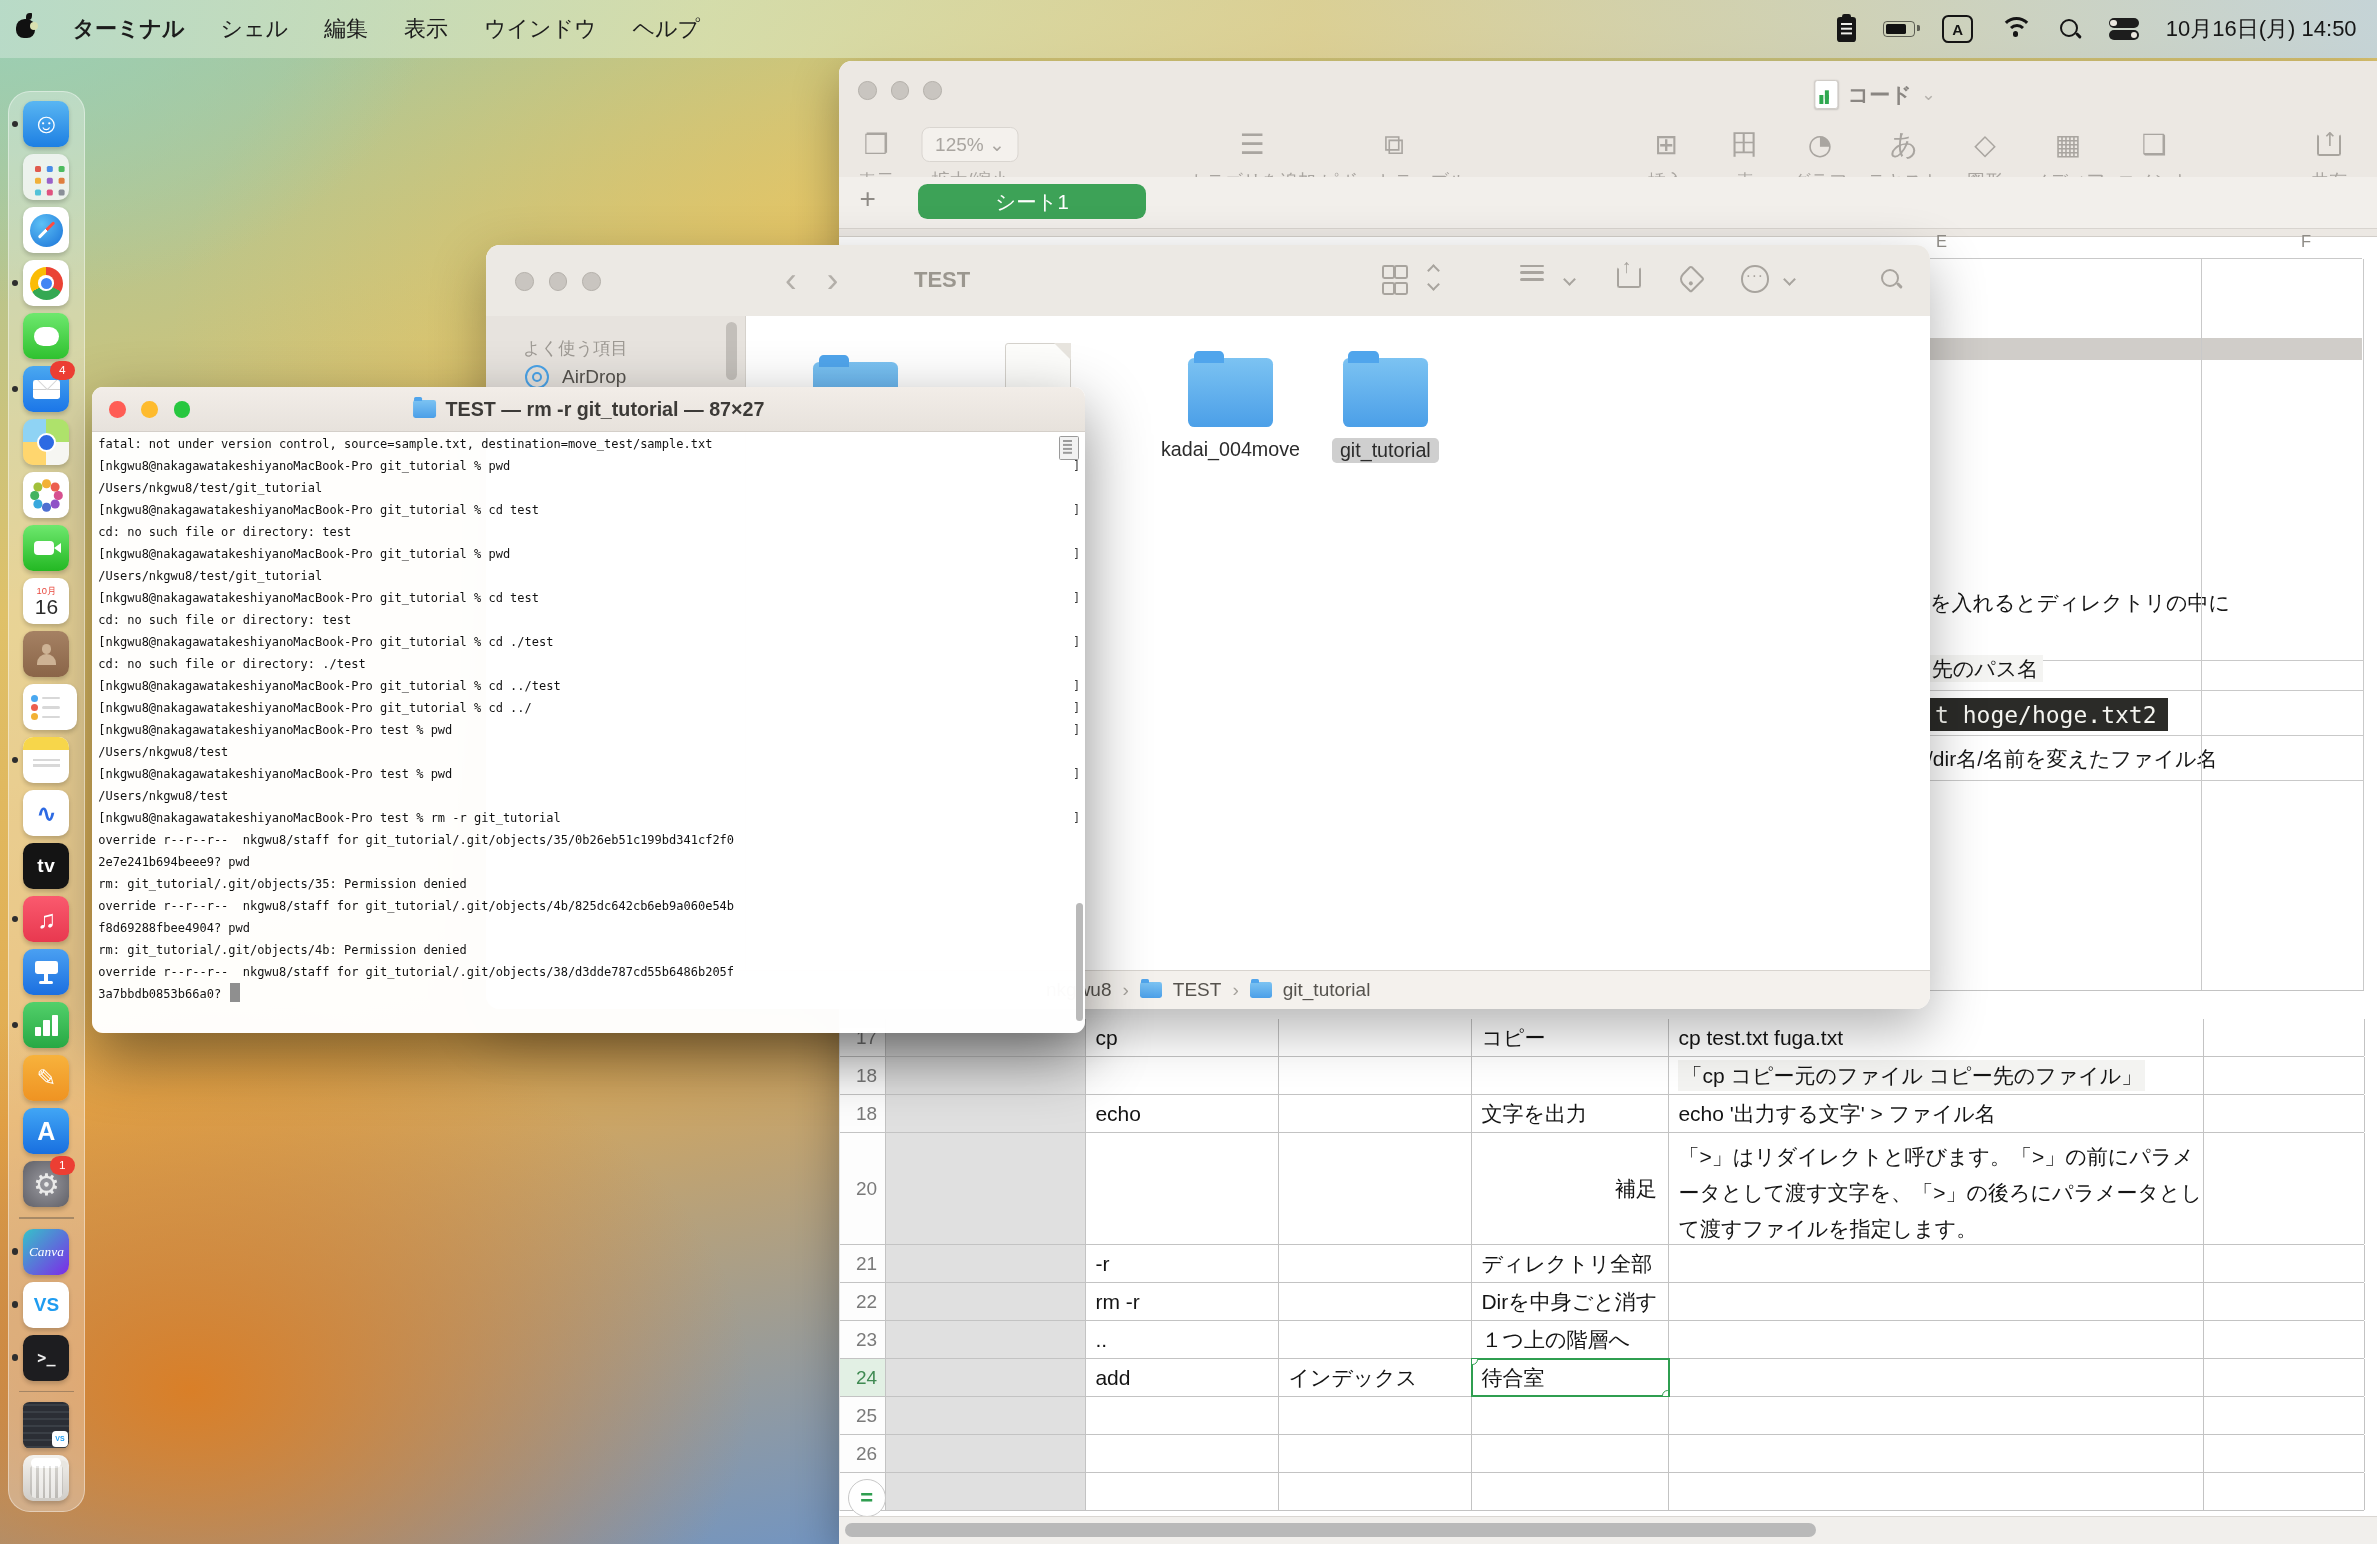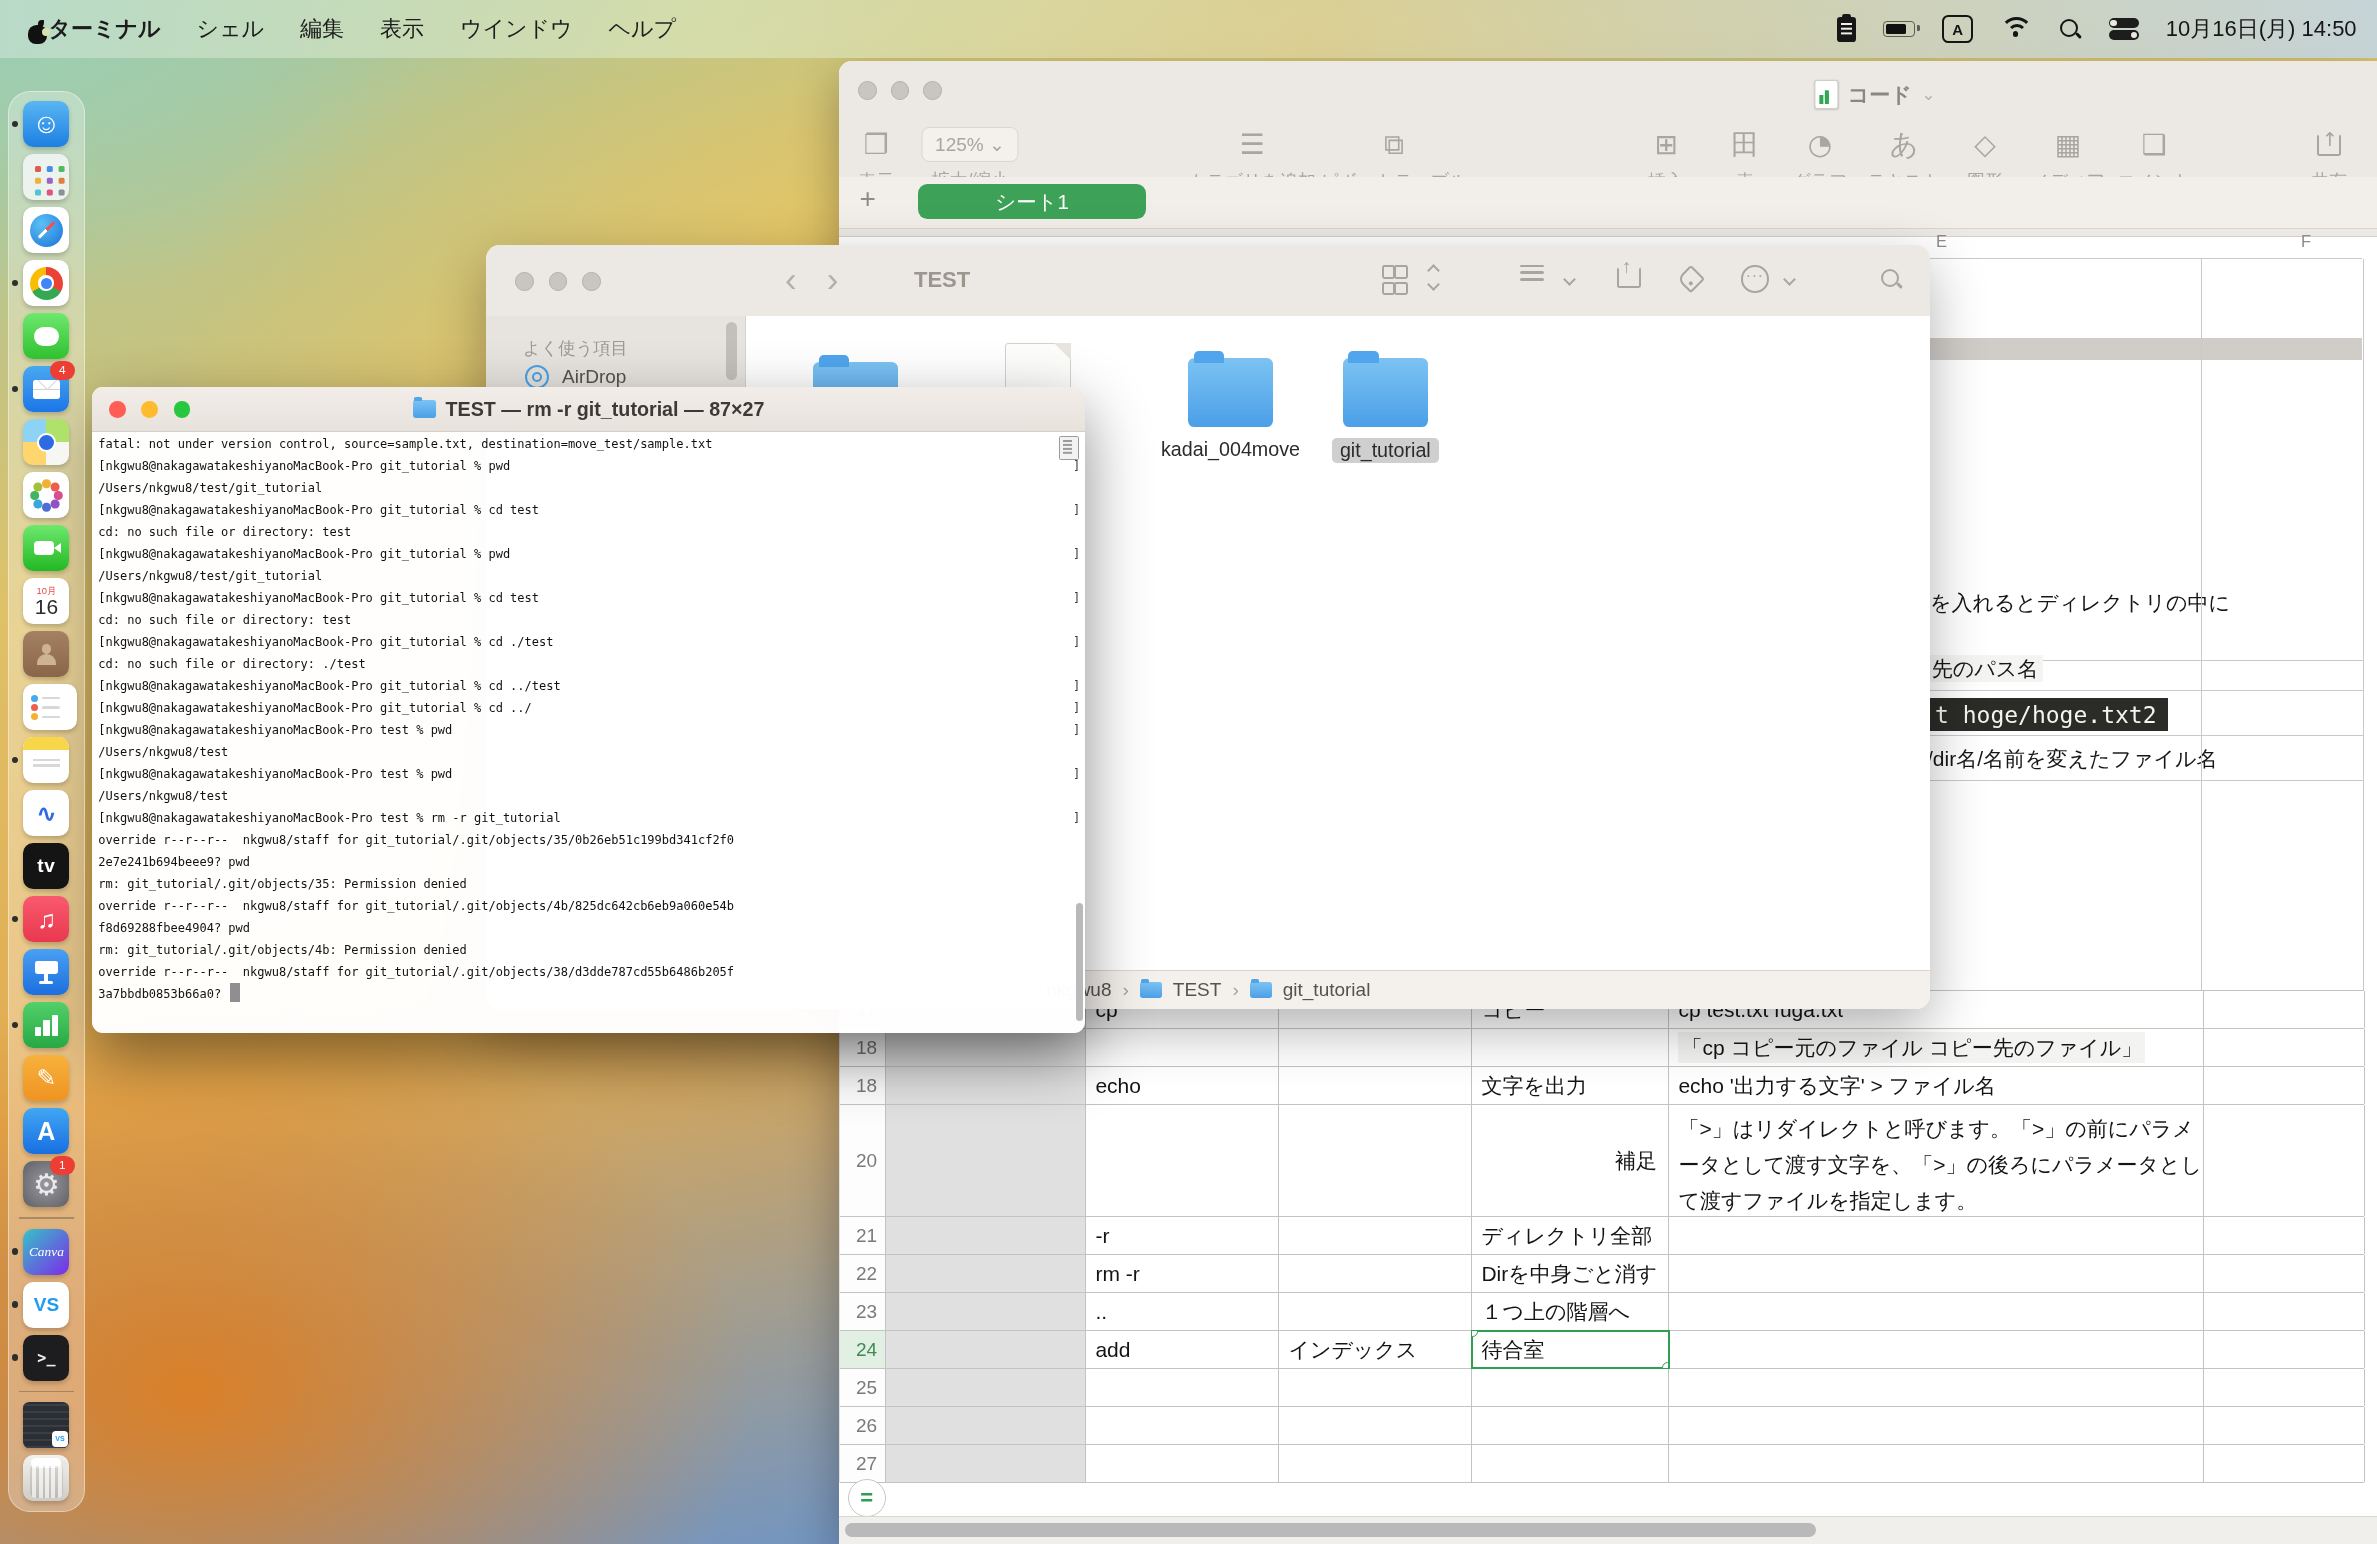--- a/index.html
+++ b/index.html
@@ -8,21 +8,21 @@
     background:
       radial-gradient(1022px 708px at 8% 90%, #d97f28 0%, rgba(217,127,40,0) 55%),
       radial-gradient(786px 550px at 0% 0%, #9ccfb4 0%, rgba(156,207,180,0) 55%),
       radial-gradient(1337px 865px at 42% 22%, rgba(240,197,90,.95) 0%, rgba(240,197,90,0) 62%),
       linear-gradient(168deg,#9cc8a8 0%,#dfc169 30%,#e2a94e 55%,#6f94c4 85%,#4f79ad 100%);}
 
   
   .menubar{position:absolute;left:0;top:0;width:2377px;height:58px;z-index:50;
     background:linear-gradient(90deg,rgba(188,220,202,.88),rgba(216,224,176,.85) 30%,rgba(223,210,154,.8) 55%,rgba(195,214,228,.88) 100%);
     display:flex;align-items:center;justify-content:space-between;color:#1c1c1c;font-size:22px;}
-  .mb-left{display:flex;align-items:flex-end;padding-left:28px;}
+  .mb-left{display:flex;align-items:flex-start;gap:36px;padding-left:16px;}
   .mb-left .mi{cursor:default;}
   .mi.app{font-weight:bold;}
   .apple{width:20.4px;height:23.6px;position:relative;display:inline-block;}
   .apple i{position:absolute;left:0;top:4.7px;width:19px;height:19px;background:#111;border-radius:8.6px 8.6px 7.9px 7.9px;display:block;}
   .apple i::after{content:'';position:absolute;right:-3.1px;top:3.1px;width:7.9px;height:7.9px;background:rgba(216,224,176,1);border-radius:50%;}
   .apple::before{content:'';position:absolute;left:10.2px;top:-0.8px;width:6.3px;height:7px;background:#111;border-radius:60% 10% 60% 10%;}
   .mb-right{display:flex;align-items:center;gap:27px;padding-right:20.4px;}
   .clip{width:19px;height:25px;background:#161616;border-radius:3.1px;position:relative;}
   .clip::before{content:'';position:absolute;left:4.7px;top:-2.4px;width:9.4px;height:5.5px;background:#161616;border-radius:2.4px;}
   .clip i{position:absolute;left:3.9px;top:6.3px;width:11px;height:2px;background:#efefea;box-shadow:0 4.7px 0 #efefea,0 9.4px 0 #efefea;}
@@ -306,21 +306,21 @@
     <span class="frag" style="left:1088px;top:594px"><span class="fragbg">先のパス名</span></span>
     <div class="gline" style="left:1022px;top:629px;width:502px;height:0.8px"></div>
     <div class="codebox" style="left:1085px;top:637px;height:33px">t hoge/hoge.txt2</div>
     <div class="gline" style="left:1022px;top:674px;width:502px;height:0.8px"></div>
     <span class="frag" style="left:1088px;top:684px">/dir名/名前を変えたファイル名</span>
     <div class="gline" style="left:1022px;top:719px;width:502px;height:0.8px"></div>
     <div class="gline" style="left:1362px;top:198px;width:0.8px;height:731px"></div>
     <div class="gline" style="left:1524px;top:198px;width:0.8px;height:731px"></div>
 
     <div id="sheet">
-        <div class="srow" style="height: 37px;">
+        <div class="srow" style="height: 37px; margin-top: 28px;">
           <div class="scell hdrn" style="width: 46px; min-width: 46px;">17</div>
           <div class="scell gray" style="width: 200px; min-width: 200px;"></div>
           <div class="scell" style="width: 193px; min-width: 193px;">cp</div>
           <div class="scell" style="width: 193px; min-width: 193px;"></div>
           <div class="scell" style="width: 197px; min-width: 197px;">コピー</div>
           <div class="scell" style="width: 535px; min-width: 535px;">cp test.txt fuga.txt</div>
           <div class="scell" style="width: 161px; min-width: 161px;"></div>
         </div>
         <div class="srow" style="height: 37px;">
           <div class="scell hdrn" style="width: 46px; min-width: 46px;">18</div>

